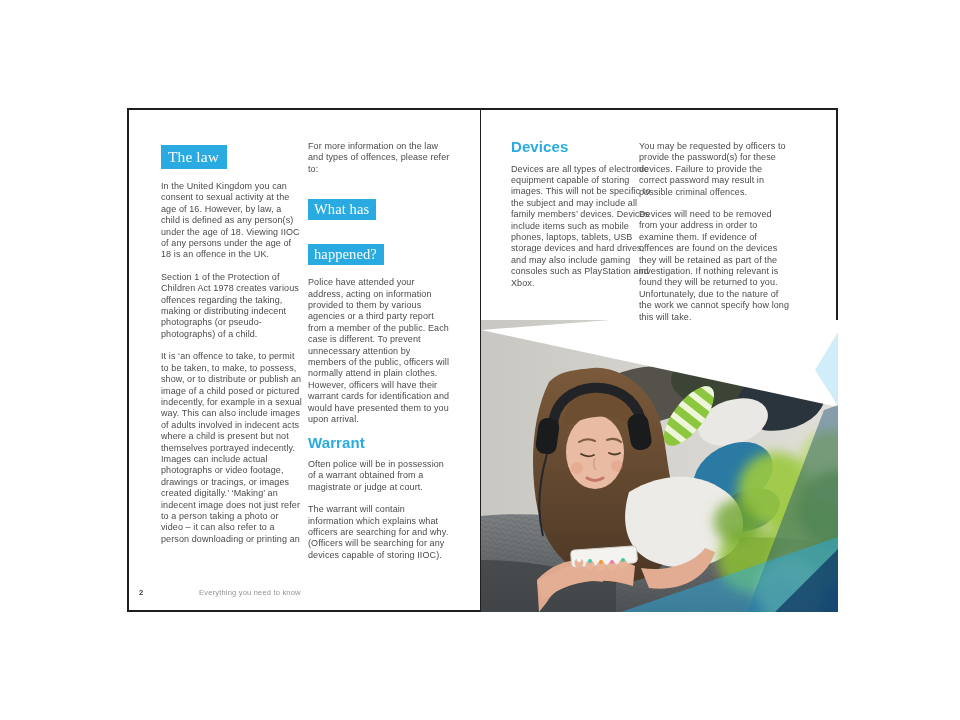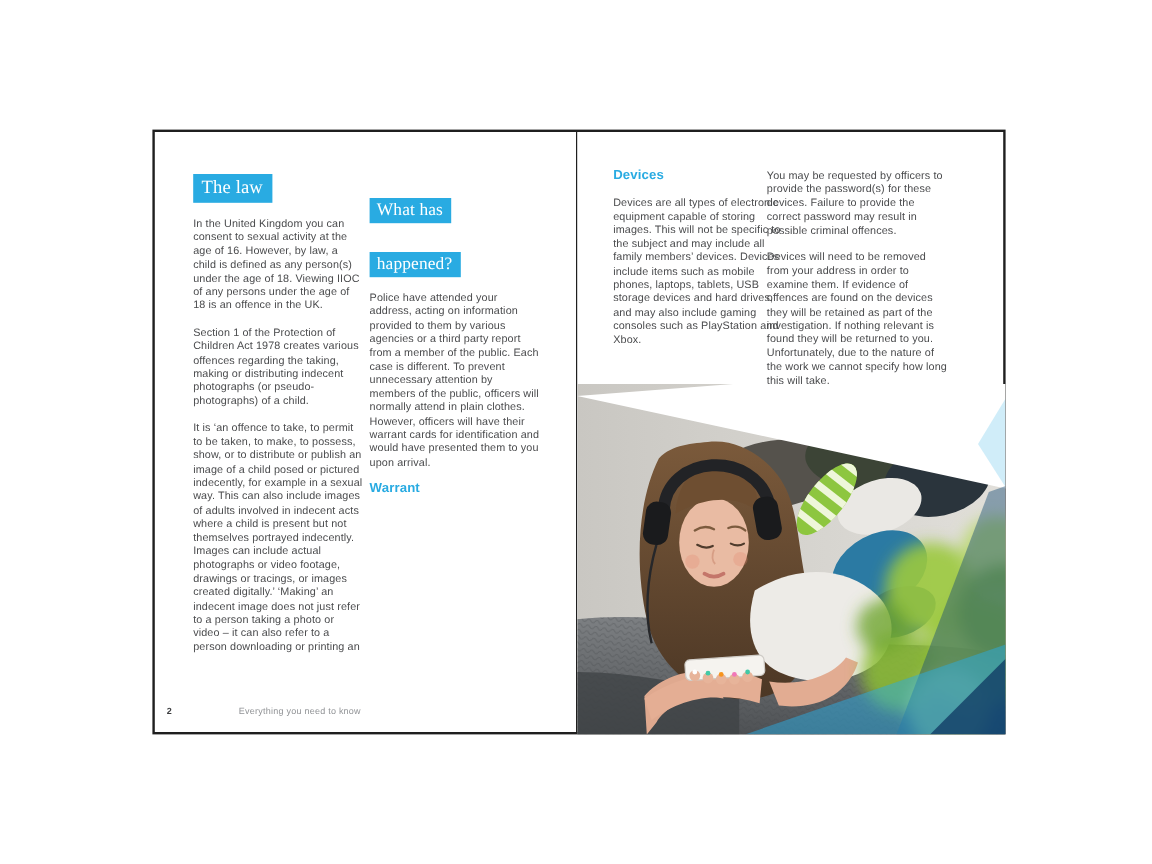--- a/index.html
+++ b/index.html
@@ -14,21 +14,21 @@
   #col-l2{left:179px;top:31px;width:143px;}
   #col-r1{left:382px;top:31px;width:143px;}
   #col-r2{left:510px;top:31px;width:151px;}
   .h1box{display:inline-block;background:#29abe2;color:#ffffff;
          font-family:"Liberation Serif",serif;font-size:15.5px;line-height:17px;
          padding:3px 8px 4px 7px;margin:0 0 12px 0;}
   .h2box{margin:8px 0 12px 0;}
   .h2box span{display:table;background:#29abe2;color:#ffffff;
          font-family:"Liberation Serif",serif;font-size:14.5px;line-height:16px;
          padding:2px 7px 3px 6px;margin-top:24px;}
-  .sub{color:#29abe2;font-weight:bold;font-size:11px;line-height:11.5px;margin:0 0 10px 0;}
+  .sub{color:#29abe2;font-weight:bold;font-size:15px;line-height:11.5px;margin:0 0 10px 0;}
   .bold-link{color:#231f20;font-weight:bold;margin:-9px 0 11px 0;}
   #footer{position:absolute;left:0;top:478px;width:300px;font-size:7.5px;color:#919396;}
   #footer .pnum{position:absolute;left:10px;top:0;font-weight:bold;color:#3c3d3f;}
   #footer .tagline{position:absolute;left:36px;top:0;letter-spacing:.2px;padding-left:34px;}
   #photo{position:absolute;left:352px;top:210px;width:357px;height:292px;overflow:hidden;}
   #photo svg{display:block;width:100%;height:100%;}
 </style>
 </head>
 <body>
 
@@ -36,26 +36,29 @@
   <div id="spread">
 
     <div class="col" id="col-l1">
       <div class="h1box">The law</div>
       <p>In the United Kingdom you can consent to sexual activity at the age of 16. However, by law, a child is defined as any person(s) under the age of 18. Viewing IIOC of any persons under the age of 18 is an offence in the UK.</p>
       <p>Section 1 of the Protection of Children Act 1978 creates various offences regarding the taking, making or distributing indecent photographs (or pseudo-photographs) of a child.</p>
       <p>It is ‘an offence to take, to permit to be taken, to make, to possess, show, or to distribute or publish an image of a child posed or pictured indecently, for example in a sexual way. This can also include images of adults involved in indecent acts where a child is present but not themselves portrayed indecently. Images can include actual photographs or video footage, drawings or tracings, or images created digitally.’ ‘Making’ an indecent image does not just refer to a person taking a photo or video – it can also refer to a person downloading or printing an</p>
     </div>
 
     <div class="col" id="col-l2">
+      <p>For more information on the law and types of offences, please refer to:</p>
       <div class="h2box">
         <span>What has</span>
         <span>happened?</span>
       </div>
       <p>Police have attended your address, acting on information provided to them by various agencies or a third party report from a member of the public. Each case is different. To prevent unnecessary attention by members of the public, officers will normally attend in plain clothes. However, officers will have their warrant cards for identification and would have presented them to you upon arrival.</p>
       <p class="sub">Warrant</p>
+      <p>Often police will be in possession of a warrant obtained from a magistrate or judge at court.</p>
+      <p>The warrant will contain information which explains what officers are searching for and why. (Officers will be searching for any devices capable of storing IIOC).</p>
     </div>
 
     <div class="col" id="col-r1">
       <p class="sub">Devices</p>
       <p>Devices are all types of electronic equipment capable of storing images. This will not be specific to the subject and may include all family members’ devices. Devices include items such as mobile phones, laptops, tablets, USB storage devices and hard drives, and may also include gaming consoles such as PlayStation and Xbox.</p>
     </div>
 
     <div class="col" id="col-r2">
       <p>You may be requested by officers to provide the password(s) for these devices. Failure to provide the correct password may result in possible criminal offences.</p>
       <p>Devices will need to be removed from your address in order to examine them. If evidence of offences are found on the devices they will be retained as part of the investigation. If nothing relevant is found they will be returned to you. Unfortunately, due to the nature of the work we cannot specify how long this will take.</p>

